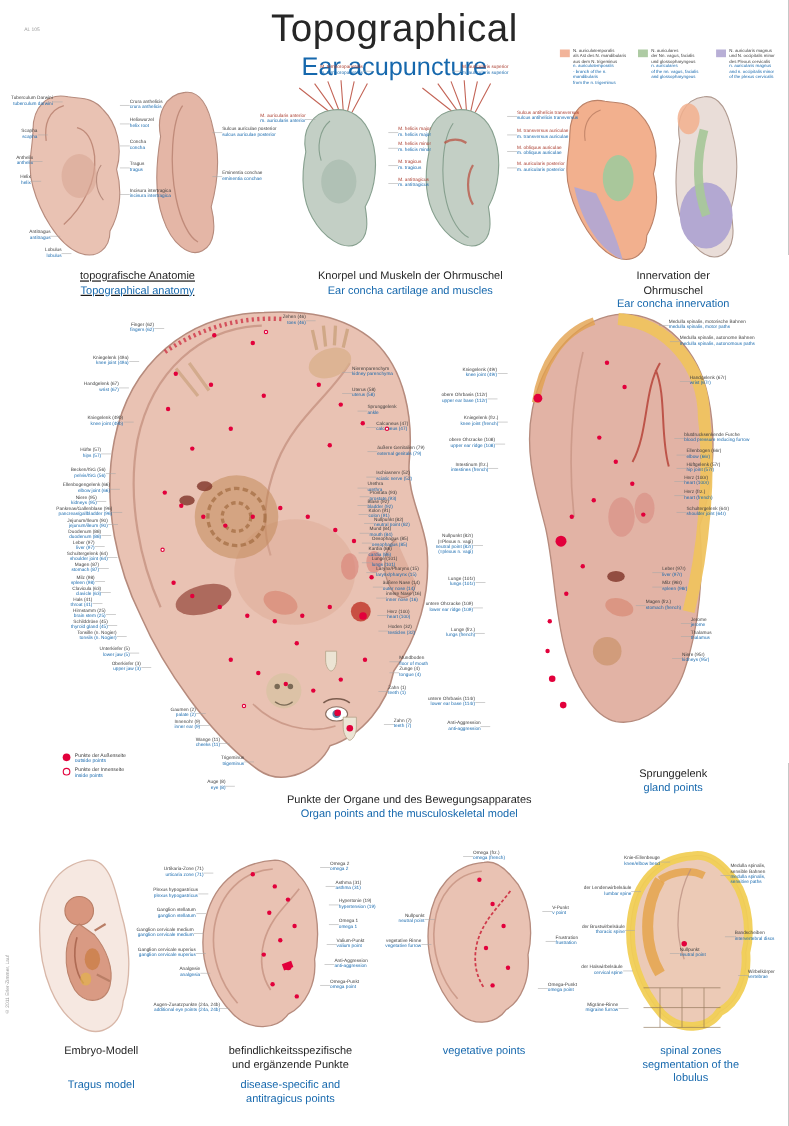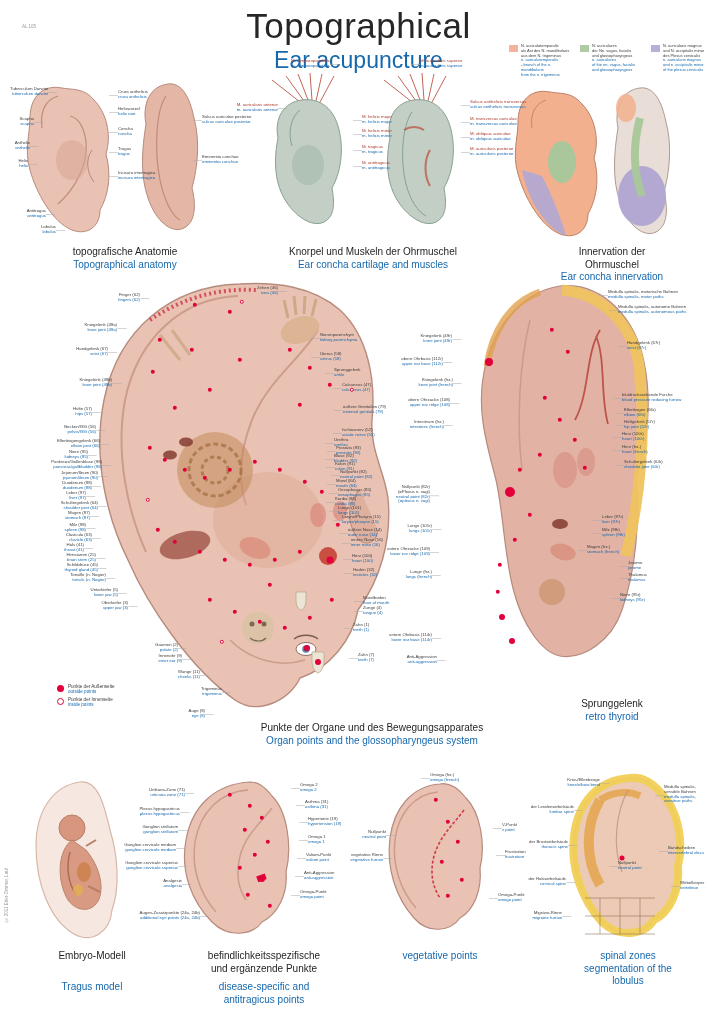--- a/index.html
+++ b/index.html
@@ -214,39 +214,39 @@
     </div>
     <div class="row">
       <div class="lp-dot" style="background:#fff;border:1.4px solid #e2003b;"></div>
       <div class="lp-txt">
         <div class="de">Punkte der Innenseite</div>
         <div class="en" style="color:#1668ad;">inside points</div>
       </div>
     </div>
   </div>
 
-  <div class="cap" style="left:125px;top:246px;">
+  <div class="cap" style="left:125px;top:246px;text-decoration:underline;">
     <div class="de">topografische Anatomie</div>
     <div class="en" style="color:#1668ad;">Topographical anatomy</div>
   </div>
   <div class="cap" style="left:612px;top:246px;">
     <div class="de">Innervation der Ohrmuschel</div>
     <div class="en" style="color:#1668ad;">Ear concha innervation</div>
   </div>
   <div class="cap" style="left:373px;top:246px;">
     <div class="de">Knorpel und Muskeln der Ohrmuschel</div>
     <div class="en" style="color:#1668ad;">Ear concha cartilage and muscles</div>
   </div>
   <div class="cap" style="left:372px;top:722px;">
     <div class="de">Punkte der Organe und des Bewegungsapparates</div>
-    <div class="en" style="color:#1668ad;">Organ points and the glossopharyngeus system</div>
+    <div class="en" style="color:#1668ad;">Organ points and the musculoskeletal model</div>
   </div>
   <div class="cap" style="left:612px;top:698px;">
     <div class="de">Sprunggelenk</div>
-    <div class="en" style="color:#1668ad;">retro thyroid</div>
+    <div class="en" style="color:#1668ad;">gland points</div>
   </div>
   <div class="cap bottom" style="left:92px;top:950px;">
     <div class="de">Embryo-Modell</div>
     <div class="en" style="color:#1668ad;">Tragus model</div>
   </div>
   <div class="cap bottom" style="left:264px;top:950px;">
     <div class="de">befindlichkeitsspezifische
 und ergänzende Punkte</div>
     <div class="en" style="color:#1668ad;">disease-specific and
 antitragicus points</div>

